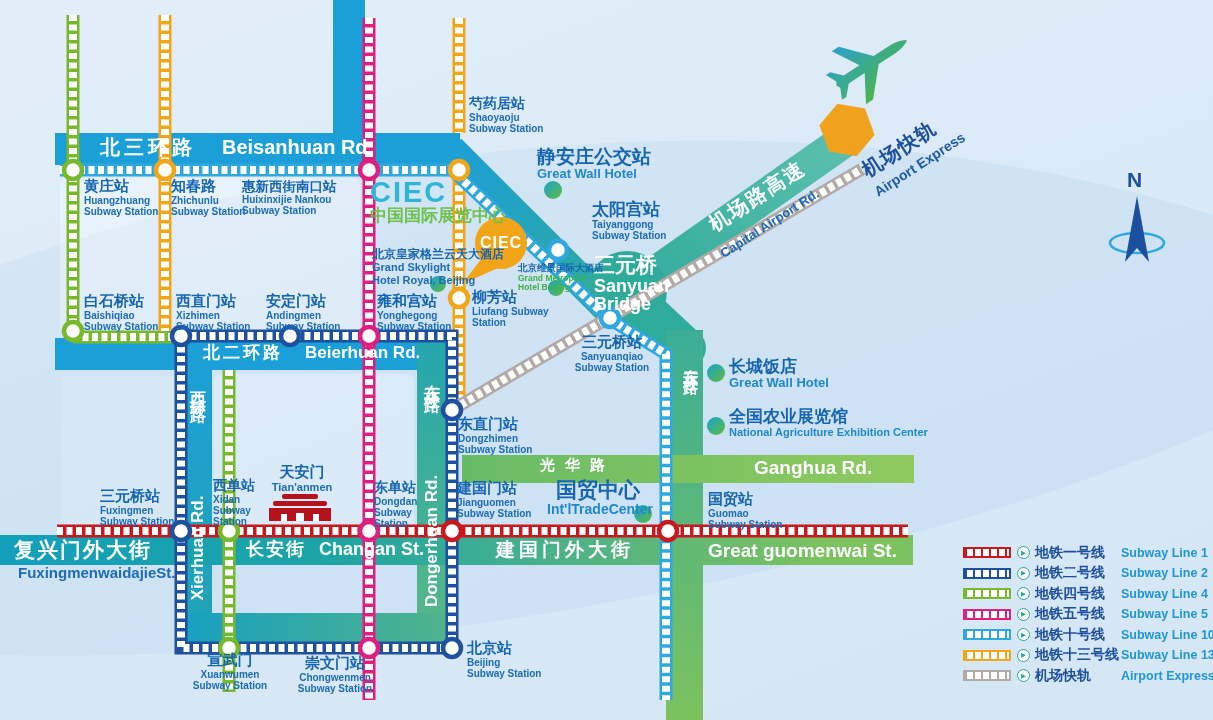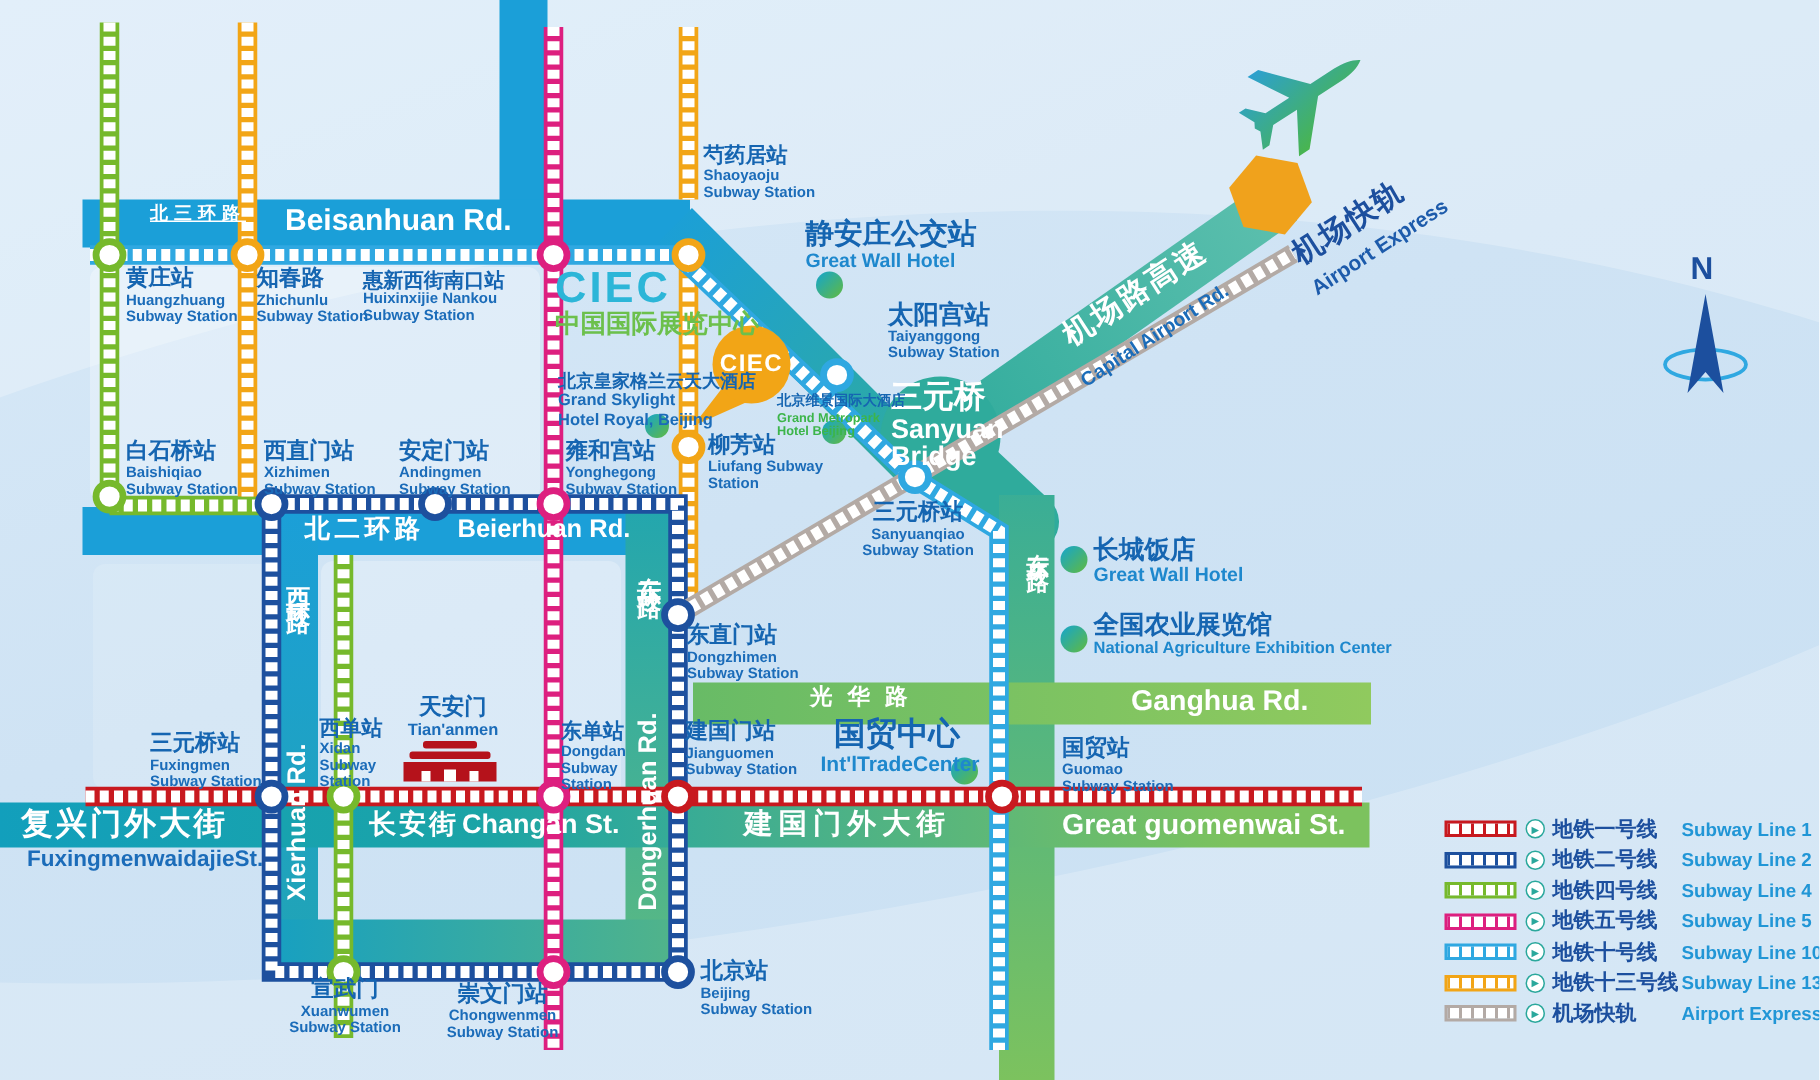--- a/index.html
+++ b/index.html
@@ -215,35 +215,35 @@
     <path d="M42,0 C38,-3 32,-4.5 25,-4.5 L7,-4.5 L-16,-30 L-24,-30 L-9,-4.5 L-27,-4.5 L-36,-14 L-41,-14 L-36,-3.5 L-38,0 L-36,3.5 L-41,14 L-36,14 L-27,4.5 L-9,4.5 L-24,30 L-16,30 L7,4.5 L25,4.5 C32,4.5 38,3 42,0 Z" fill="url(#gPlane)"></path>
   </g>
 
   <g>
     <ellipse cx="1137" cy="243" rx="27" ry="10" fill="none" stroke="#2fa8e1" stroke-width="2.5"></ellipse>
     <path d="M1137,196 L1149,262 L1137,248 L1125,262 Z" fill="#1c4f9e"></path>
   </g>
 </svg>
 
 <div class="lbl" style="left:100px;top:136px;display:flex;gap:26px;">
-  <span class="road-zh" style="font-size:12px;letter-spacing:4px;text-decoration:underline;">北三环路</span>
+  <span class="road-zh" style="font-size:20px;letter-spacing:4px;">北三环路</span>
   <span class="road-en" style="font-size:20px;">Beisanhuan Rd.</span>
 </div>
 <div class="lbl" style="left:203px;top:343px;display:flex;gap:22px;">
   <span class="road-zh" style="font-size:17px;letter-spacing:3px;">北二环路</span>
   <span class="road-en" style="font-size:17px;">Beierhuan Rd.</span>
 </div>
 <div class="lbl road-zh vert" style="left:189px;top:379px;font-size:16px;letter-spacing:5px;">西二环路</div>
 <div class="lbl road-en pin rot90" style="left:198px;top:548px;font-size:17px;">Xierhuan Rd.</div>
 <div class="lbl road-zh vert" style="left:423px;top:372px;font-size:16px;letter-spacing:4px;">东二环路</div>
 <div class="lbl road-en pin rot90" style="left:432px;top:541px;font-size:17px;">Dongerhuan Rd.</div>
 <div class="lbl road-zh vert" style="left:682px;top:356px;font-size:15px;letter-spacing:4px;">东三环路</div>
 <div class="lbl road-zh" style="left:540px;top:457px;font-size:15px;letter-spacing:10px;">光华路</div>
 <div class="lbl road-en" style="left:718px;top:457px;font-size:19px;margin-left:36px;">Ganghua Rd.</div>
-<div class="lbl" style="left:246px;top:539px;display:flex;gap:2px;">
+<div class="lbl" style="left:246px;top:539px;display:flex;gap:13px;">
   <span class="road-zh" style="font-size:18px;letter-spacing:2px;">长安街</span>
   <span class="road-en" style="font-size:18px;">Changan St.</span>
 </div>
 <div class="lbl road-zh" style="left:14px;top:538px;font-size:21px;letter-spacing:2px;">复兴门外大街</div>
 <div class="lbl" style="left:18px;top:565px;font-weight:bold;font-size:15px;color:#1b6cb9;">FuxingmenwaidajieSt.</div>
 <div class="lbl road-zh" style="left:496px;top:539px;font-size:19px;letter-spacing:4px;">建国门外大街</div>
 <div class="lbl road-en" style="left:708px;top:540px;font-size:19px;">Great guomenwai St.</div>
 <div class="lbl road-zh pin rot33" style="left:757px;top:196px;font-size:20px;letter-spacing:2px;">机场路高速</div>
 <div class="lbl pin rot33" style="left:770px;top:224px;font-weight:bold;font-size:13px;color:#1b6cb9;white-space:nowrap;">Capital Airport Rd.</div>
 <div class="lbl pin rot33" style="left:899px;top:149px;font-weight:bold;font-size:20px;color:#1c4f9e;letter-spacing:1px;white-space:nowrap;">机场快轨</div>

